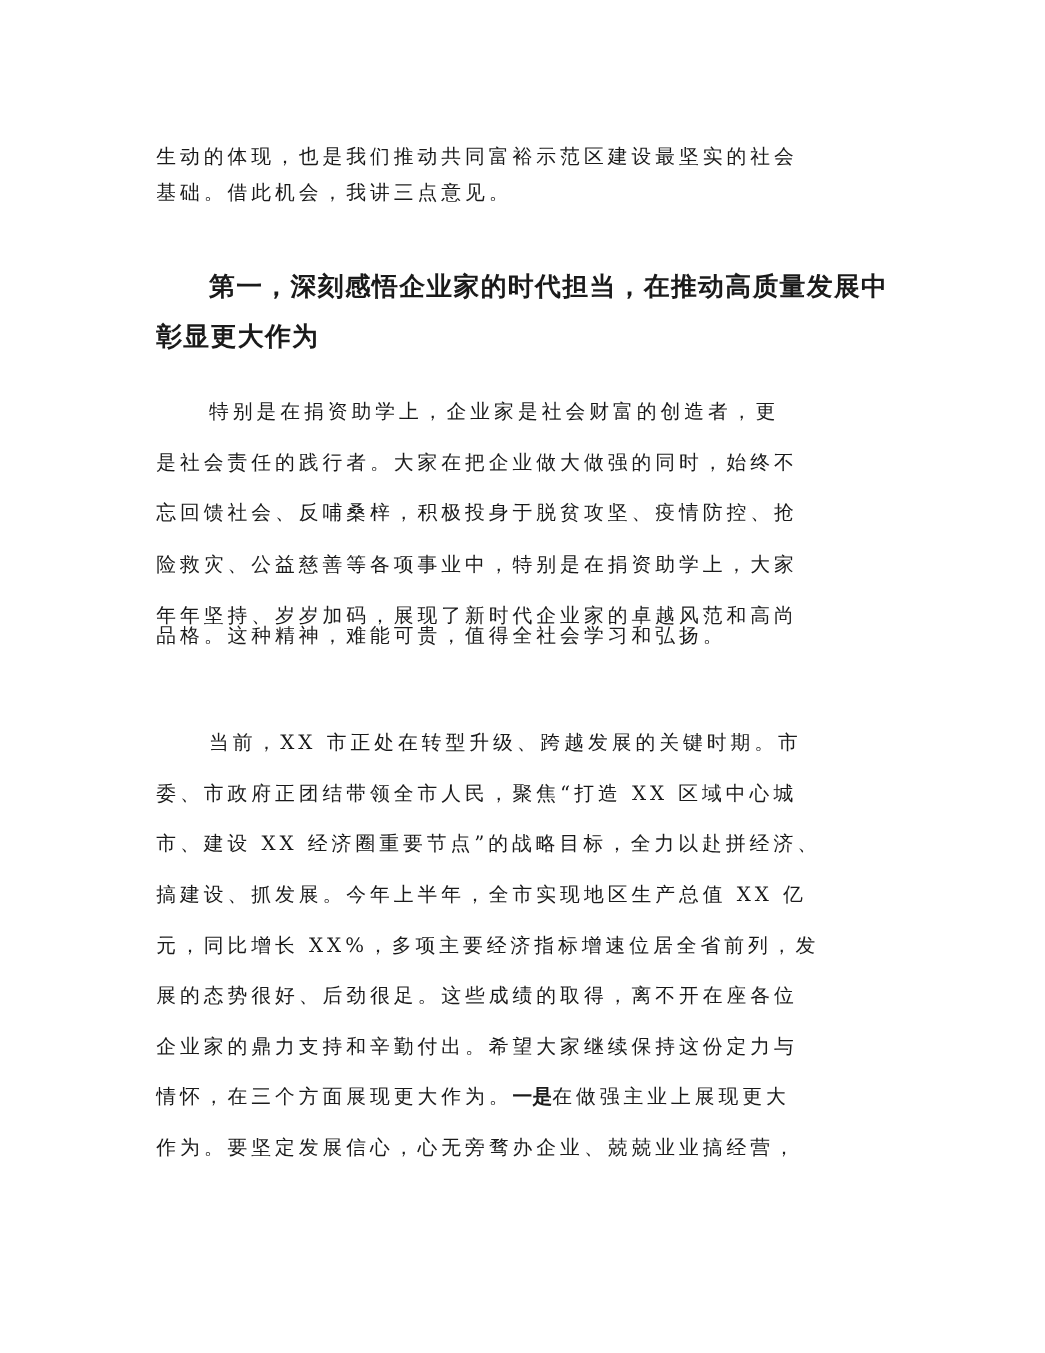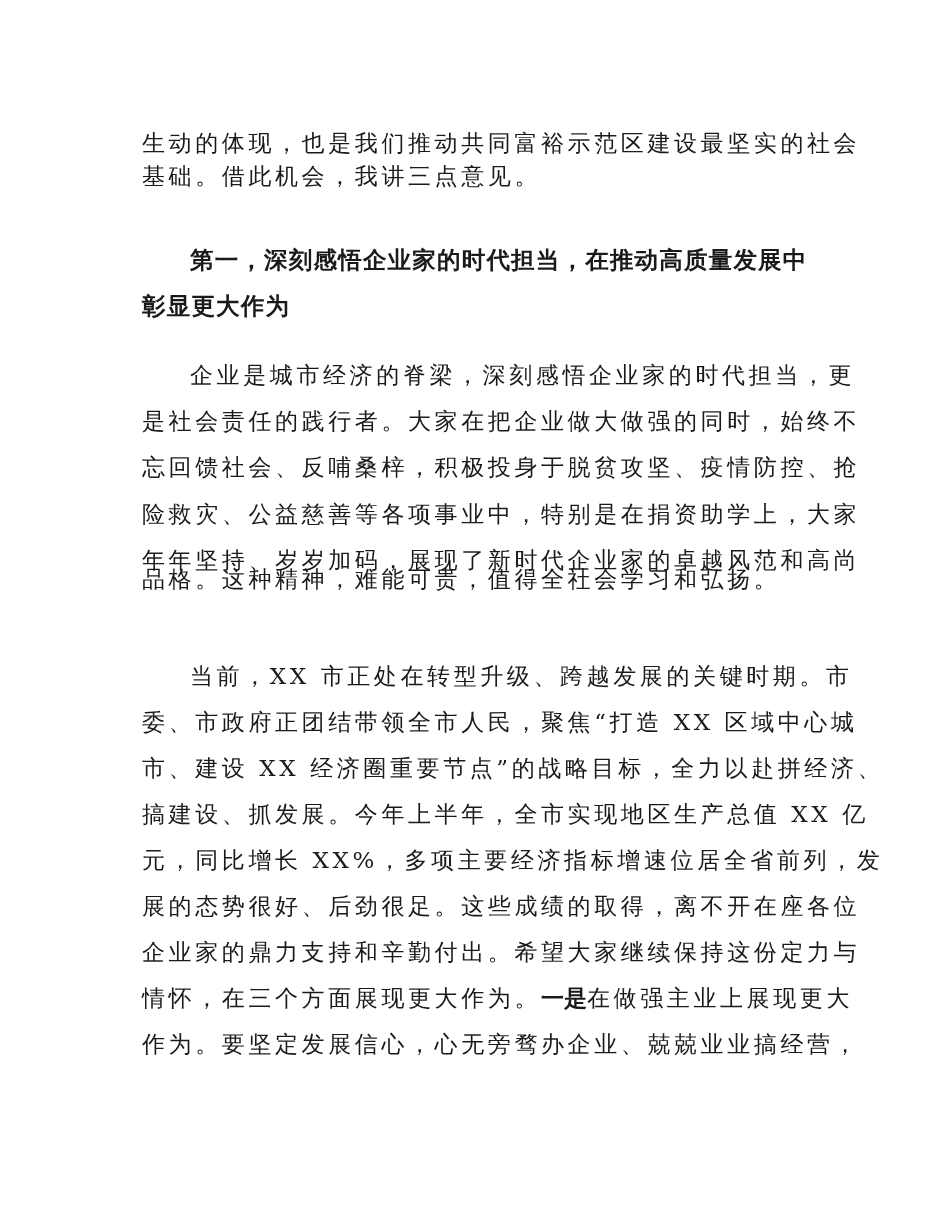--- a/index.html
+++ b/index.html
@@ -1,37 +1,37 @@
 <!DOCTYPE html>
 <html><head>
 <meta charset="utf-8">
 <style>
   html, body { margin: 0; padding: 0; background: #ffffff; }
   body { width: 950px; height: 1230px; position: relative; overflow: hidden;
          font-family: "DejaVu Serif", "Liberation Serif", serif; color: #1a1a1a; }
   .page { position: absolute; left: 142px; top: 0; width: 668px; }
-  .line { position: absolute; left: 0; white-space: nowrap; font-size: 23px;
+  .line { position: absolute; left: 0; white-space: nowrap; font-size: 18px;
           line-height: 30px; letter-spacing: 3.6px; }
   .indent { left: 48px; text-align: right; }
   .heading { font-family: "DejaVu Sans", "Liberation Sans", sans-serif; font-weight: bold;
              letter-spacing: 1.2px; font-size: 23.5px; }
   .bold { font-family: "DejaVu Sans", "Liberation Sans", sans-serif; font-weight: bold; letter-spacing: 0; }
 </style>
 </head>
 <body>
 
 <div class="page">
 
   <div class="line" style="top:128px">生动的体现，也是我们推动共同富裕示范区建设最坚实的社会</div>
   <div class="line" style="top:161px">基础。借此机会，我讲三点意见。</div>
 
   <div class="line indent heading" style="top:245px">第一，深刻感悟企业家的时代担当，在推动高质量发展中</div>
   <div class="line heading" style="top:291px">彰显更大作为</div>
 
-  <div class="line indent" style="top:360px">企业是城市经济的脊梁，深刻感悟企业家的时代担当，更</div>
+  <div class="line indent" style="top:360px">特别是在捐资助学上，企业家是社会财富的创造者，更</div>
   <div class="line" style="top:406px">是社会责任的践行者。大家在把企业做大做强的同时，始终不</div>
   <div class="line" style="top:452px">忘回馈社会、反哺桑梓，积极投身于脱贫攻坚、疫情防控、抢</div>
   <div class="line" style="top:499px">险救灾、公益慈善等各项事业中，特别是在捐资助学上，大家</div>
   <div class="line" style="top:545px">年年坚持、岁岁加码，展现了新时代企业家的卓越风范和高尚</div>
   <div class="line" style="top:564px">品格。这种精神，难能可贵，值得全社会学习和弘扬。</div>
 
   <div class="line indent" style="top:661px">当前，XX 市正处在转型升级、跨越发展的关键时期。市</div>
   <div class="line" style="top:707px">委、市政府正团结带领全市人民，聚焦“打造 XX 区域中心城</div>
   <div class="line" style="top:753px">市、建设 XX 经济圈重要节点”的战略目标，全力以赴拼经济、</div>
   <div class="line" style="top:799px">搞建设、抓发展。今年上半年，全市实现地区生产总值 XX 亿</div>

